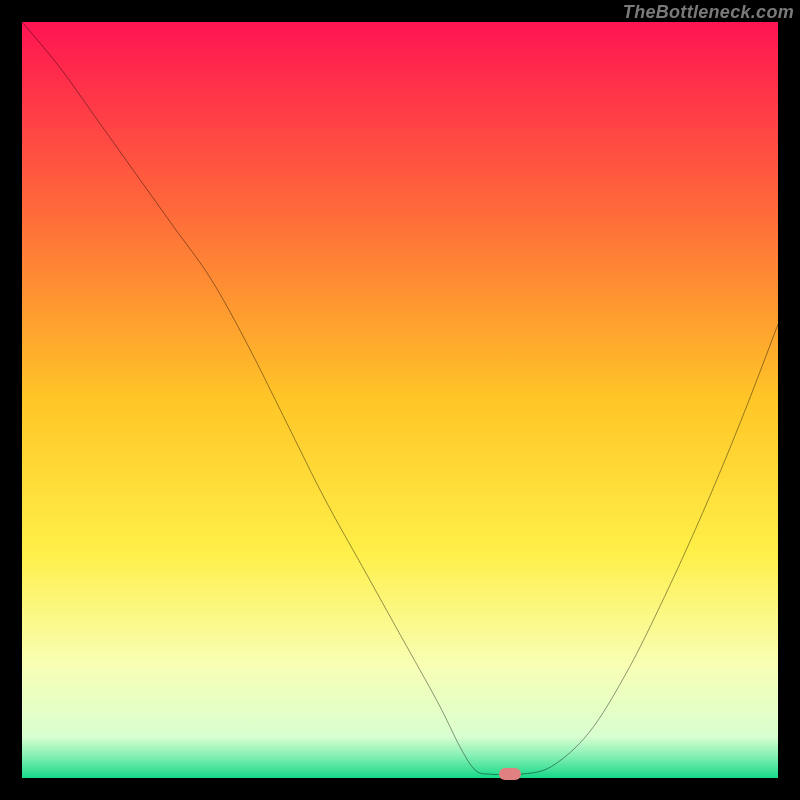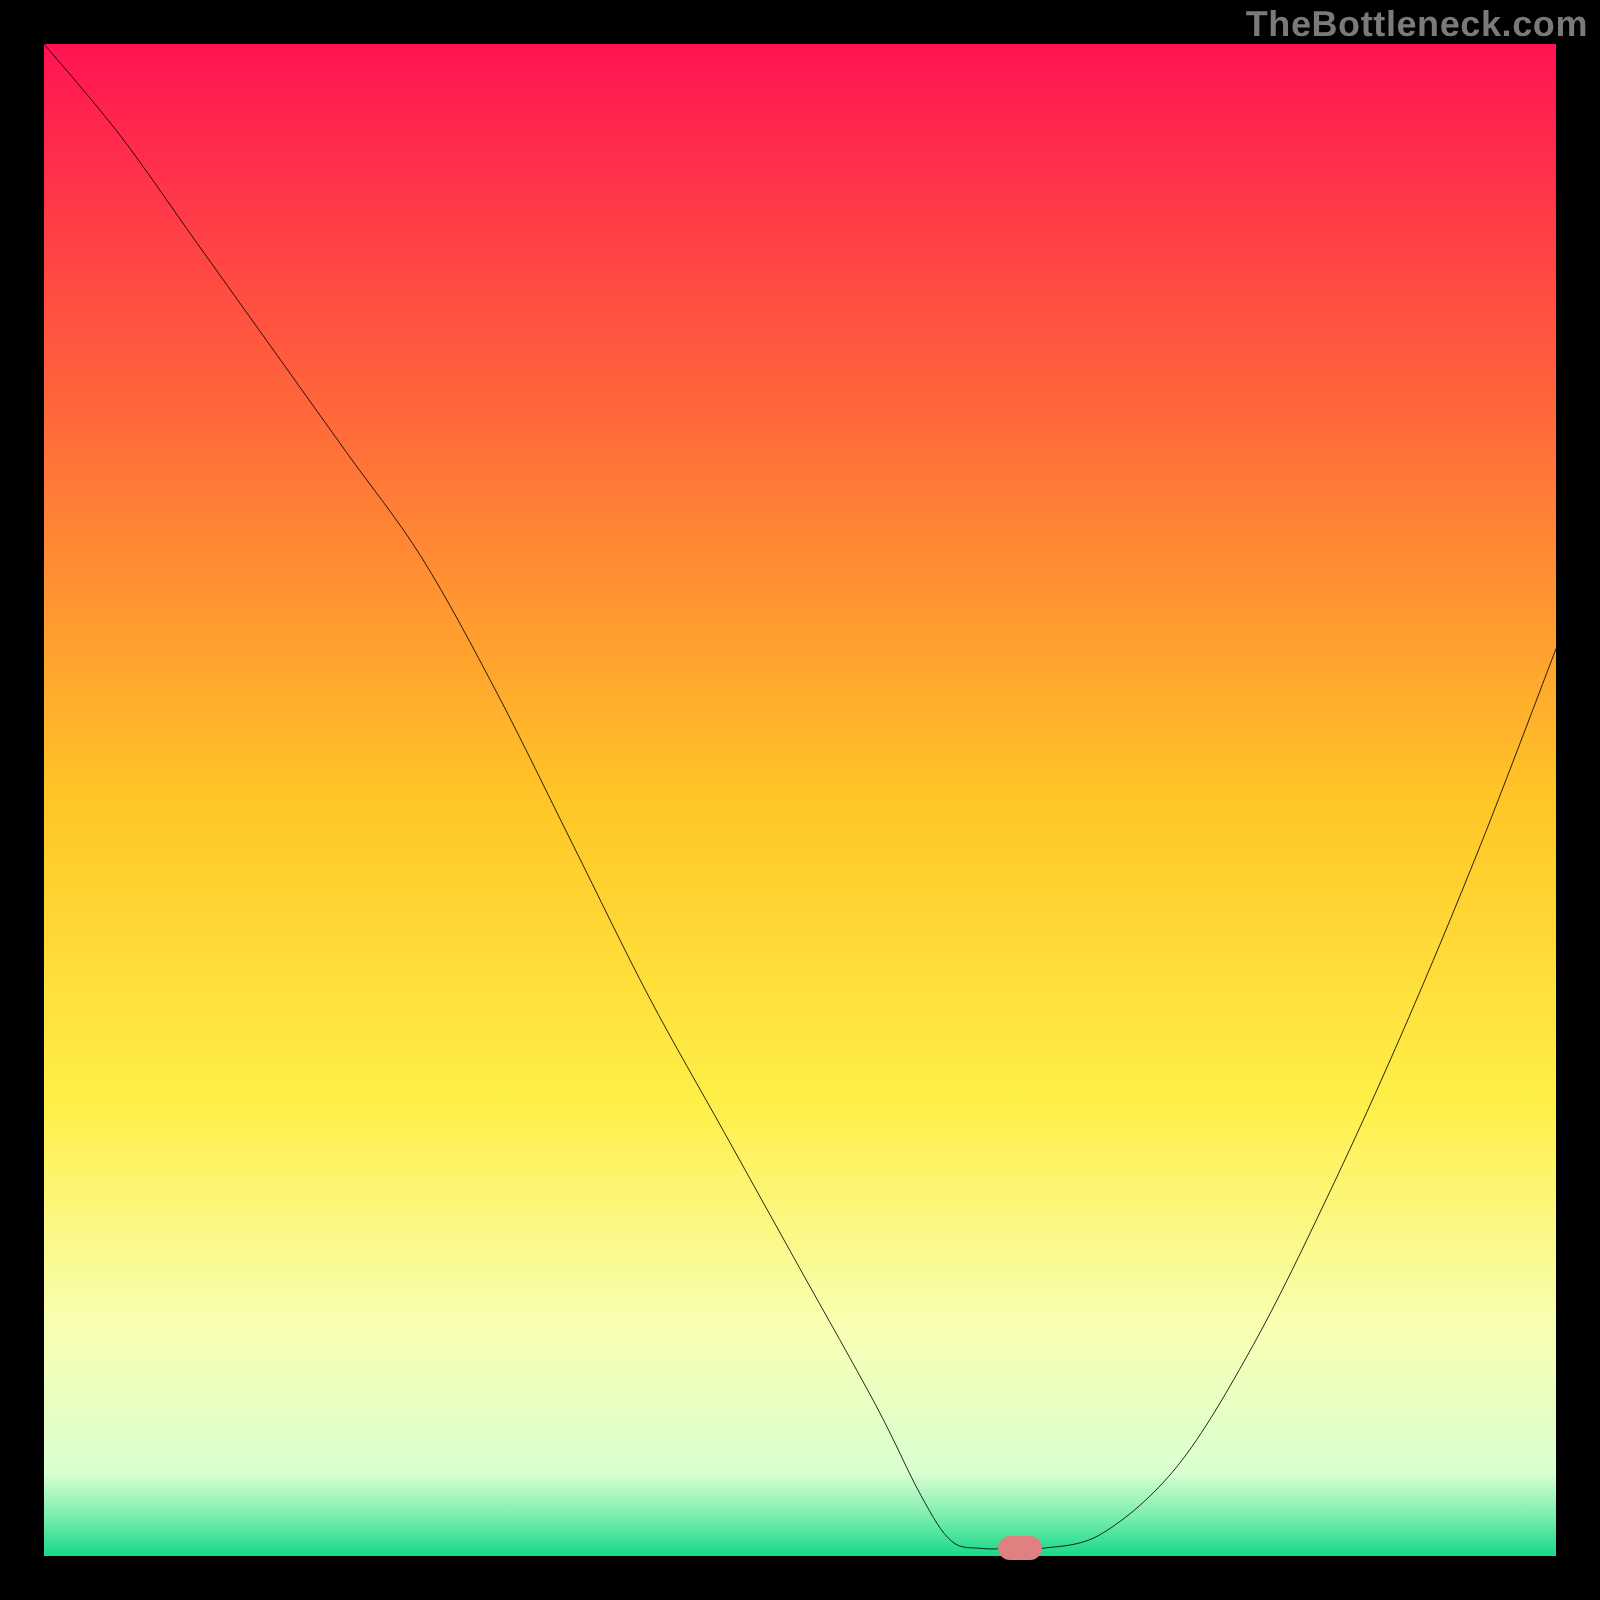--- a/index.html
+++ b/index.html
@@ -8,20 +8,21 @@
     width: 800px;
     height: 800px;
     background: #000;
     overflow: hidden;
   }
   .chart-wrap {
     position: relative;
     width: 800px;
     height: 596px;
     background: #000;
+    font-style: italic;
   }
   .plot-area {
     position: absolute;
     left: 22px;
     top: 22px;
     width: 756px;
     height: 756px;
   }
   .gradient-bg {
     position: absolute;

